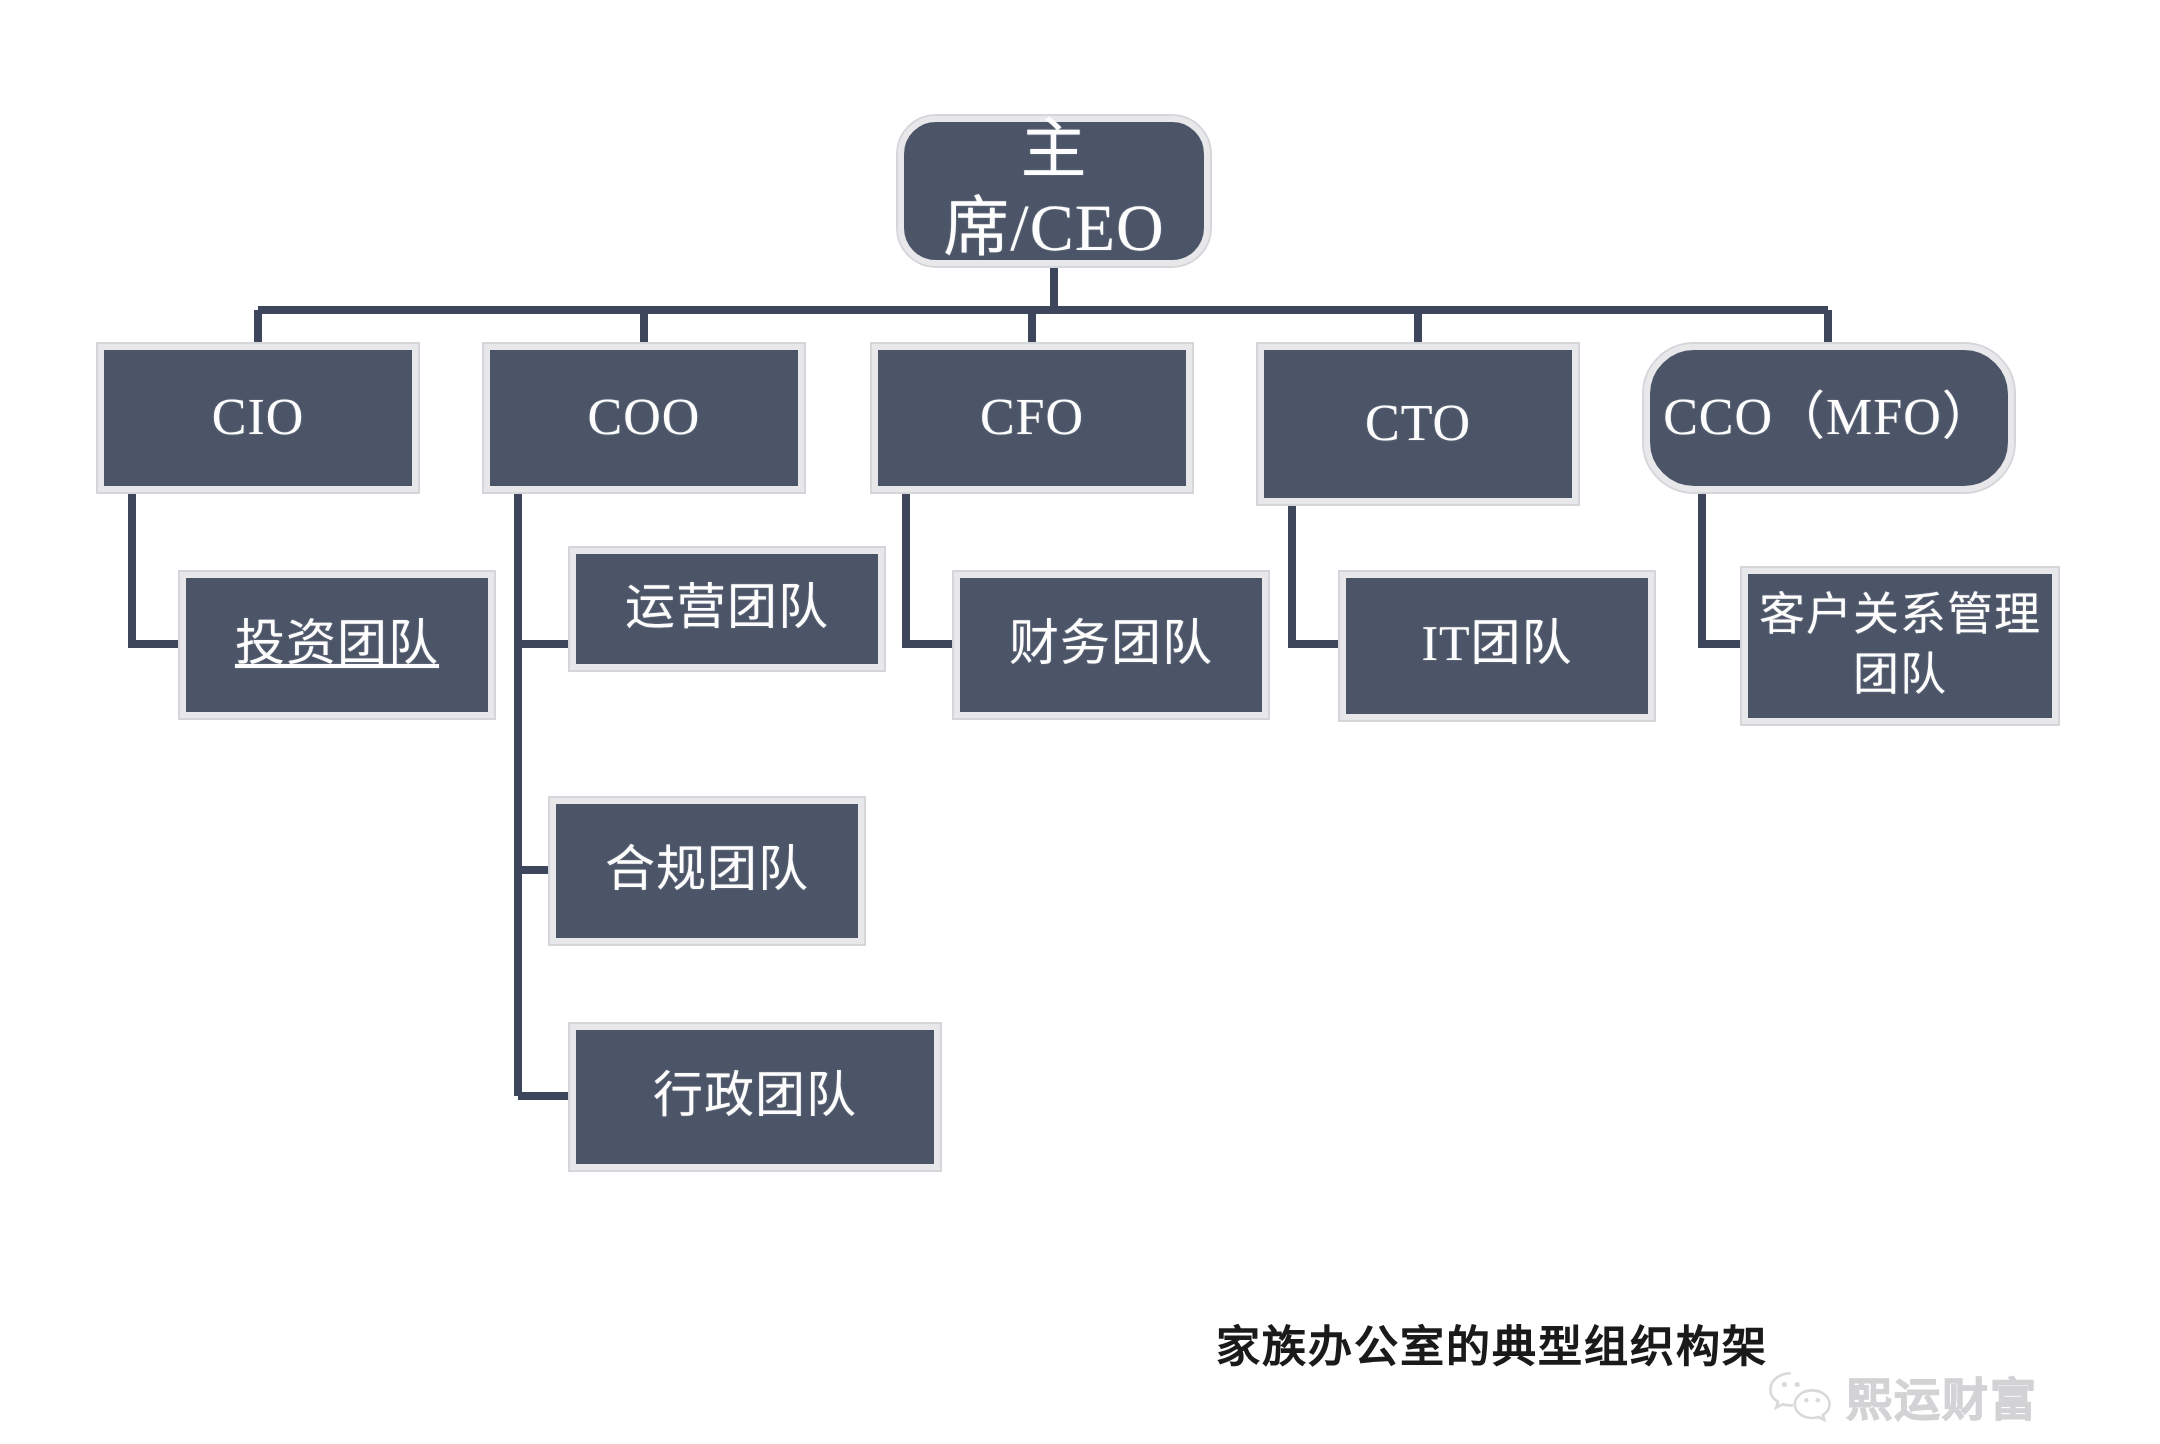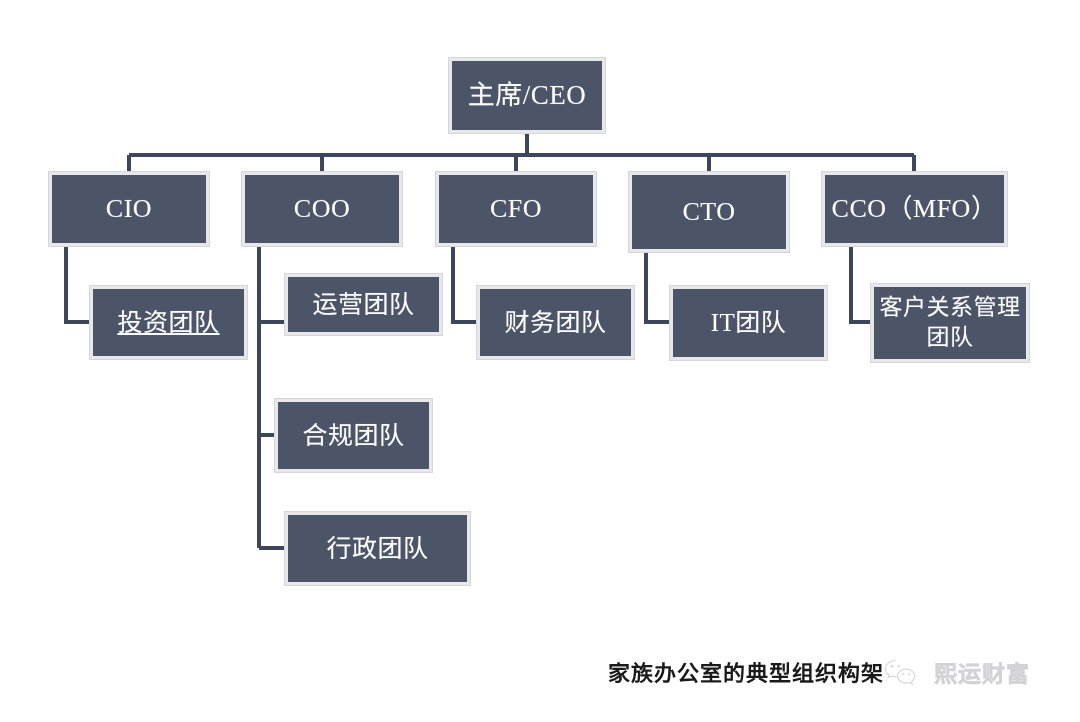--- a/index.html
+++ b/index.html
@@ -44,21 +44,21 @@
     user-select: none;
   }
   .node-box .node-label {
     display: block;
     width: 100%;
     padding: 0 4px;
     box-sizing: border-box;
     text-shadow: 0 0 1px rgba(255,255,255,0.25);
   }
 
-  .lvl-1 { font-size: 27px; }
+  .lvl-1 { font-size: 33px; border-radius: 19px; }
   .lvl-2 { font-size: 26px; }
   .lvl-3 { font-size: 25px; }
   .lvl-3.two-line { font-size: 23px; line-height: 1.3; }
 
   
   #caption {
     position: absolute;
     left: 0;
     top: 655px;
     width: 884px;
@@ -68,24 +68,24 @@
     font-weight: bold;
     color: #1a1a1a;
     letter-spacing: 1px;
     user-select: none;
   }
 
   
   #watermark {
     position: absolute;
     left: 884px;
-    top: 655px;
+    top: 681px;
     display: flex;
     align-items: center;
-    gap: 18px;
+    gap: 7px;
     opacity: 0.62;
   }
   #watermark .wm-text {
     font-family: "Liberation Serif", "DejaVu Serif", serif;
     font-size: 23px;
     font-weight: bold;
     color: #b9b9bd;
     letter-spacing: 1px;
     -webkit-text-stroke: 0.4px #b9b9bd;
   }
@@ -135,21 +135,21 @@
 </div>
 
 <div class="node-box lvl-2" style="left:436px; top:172px; width:160px; height:74px;">
   <span class="node-label">CFO</span>
 </div>
 
 <div class="node-box lvl-2" style="left:629px; top:172px; width:160px; height:80px;">
   <span class="node-label">CTO</span>
 </div>
 
-<div class="node-box lvl-2" style="left:822px; top:172px; width:185px; height:74px;">
+<div class="node-box lvl-2" style="left:822px; top:172px; width:185px; height:74px;border-radius:25px;">
   <span class="node-label">CCO（MFO）</span>
 </div>
 
 <div class="node-box lvl-3" style="left:90px; top:286px; width:157px; height:73px;text-decoration:underline;">
   <span class="node-label">投资团队</span>
 </div>
 
 <div class="node-box lvl-3" style="left:285px; top:274px; width:157px; height:61px;">
   <span class="node-label">运营团队</span>
 </div>

